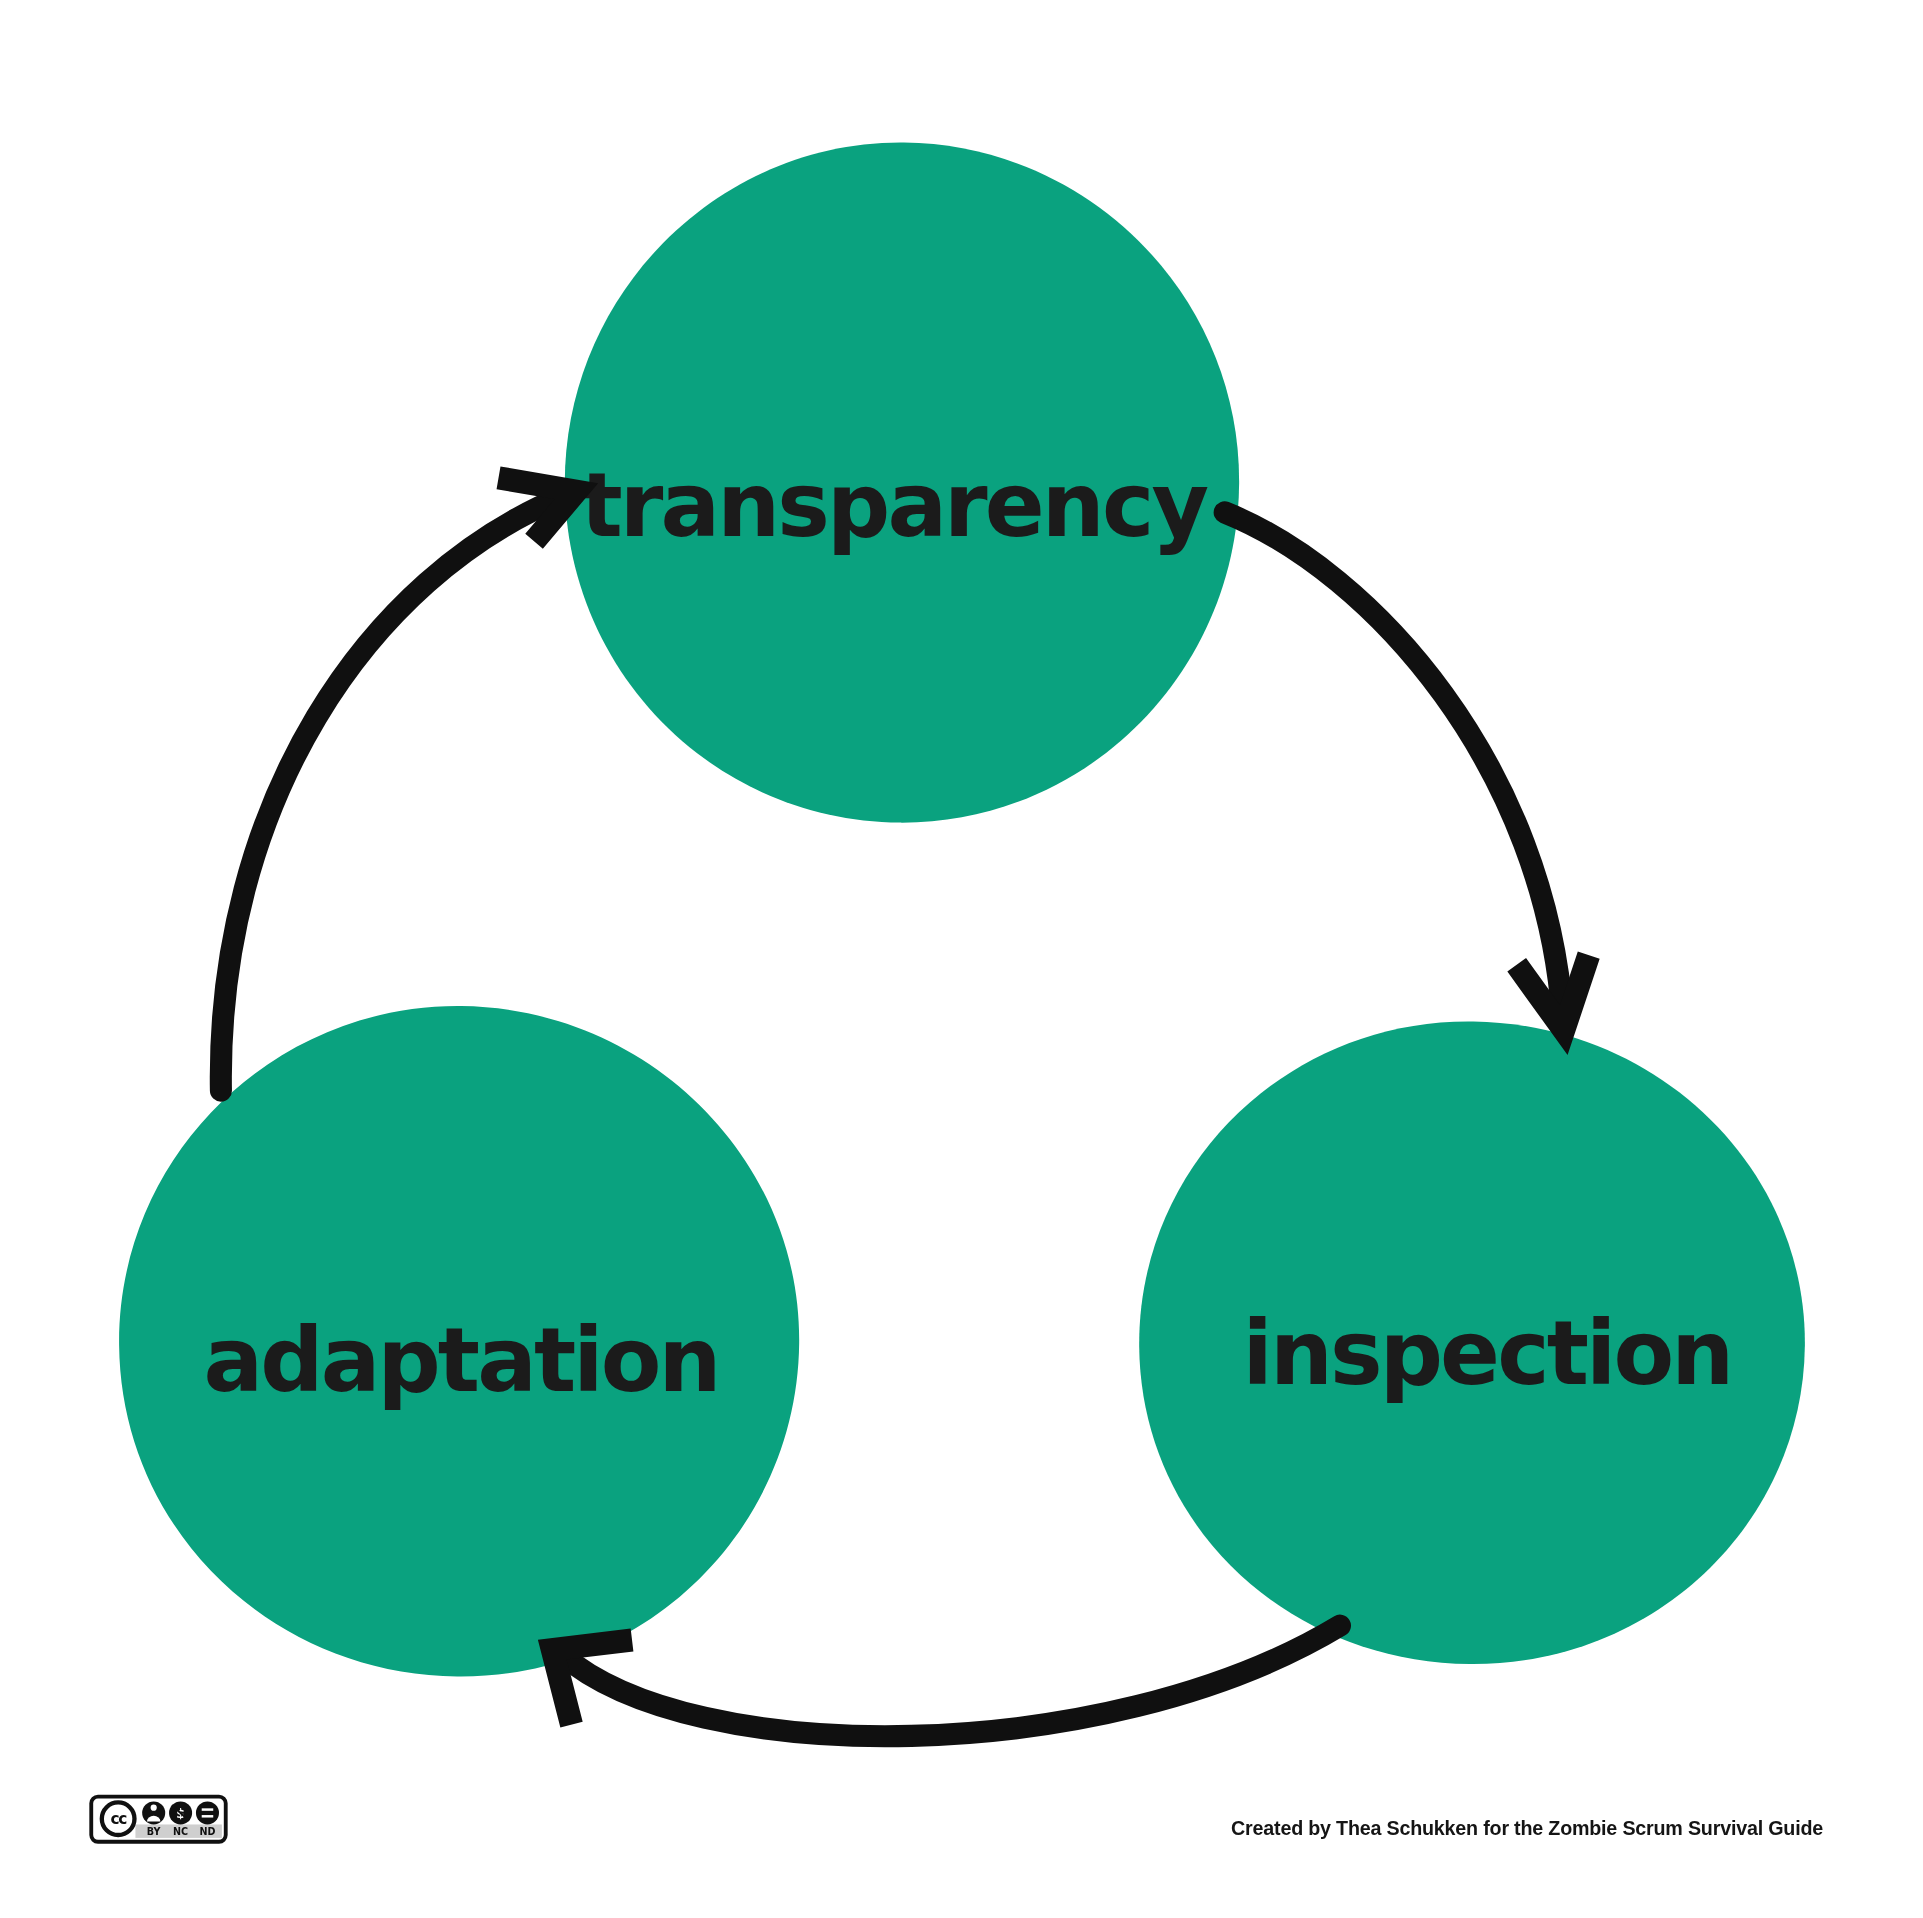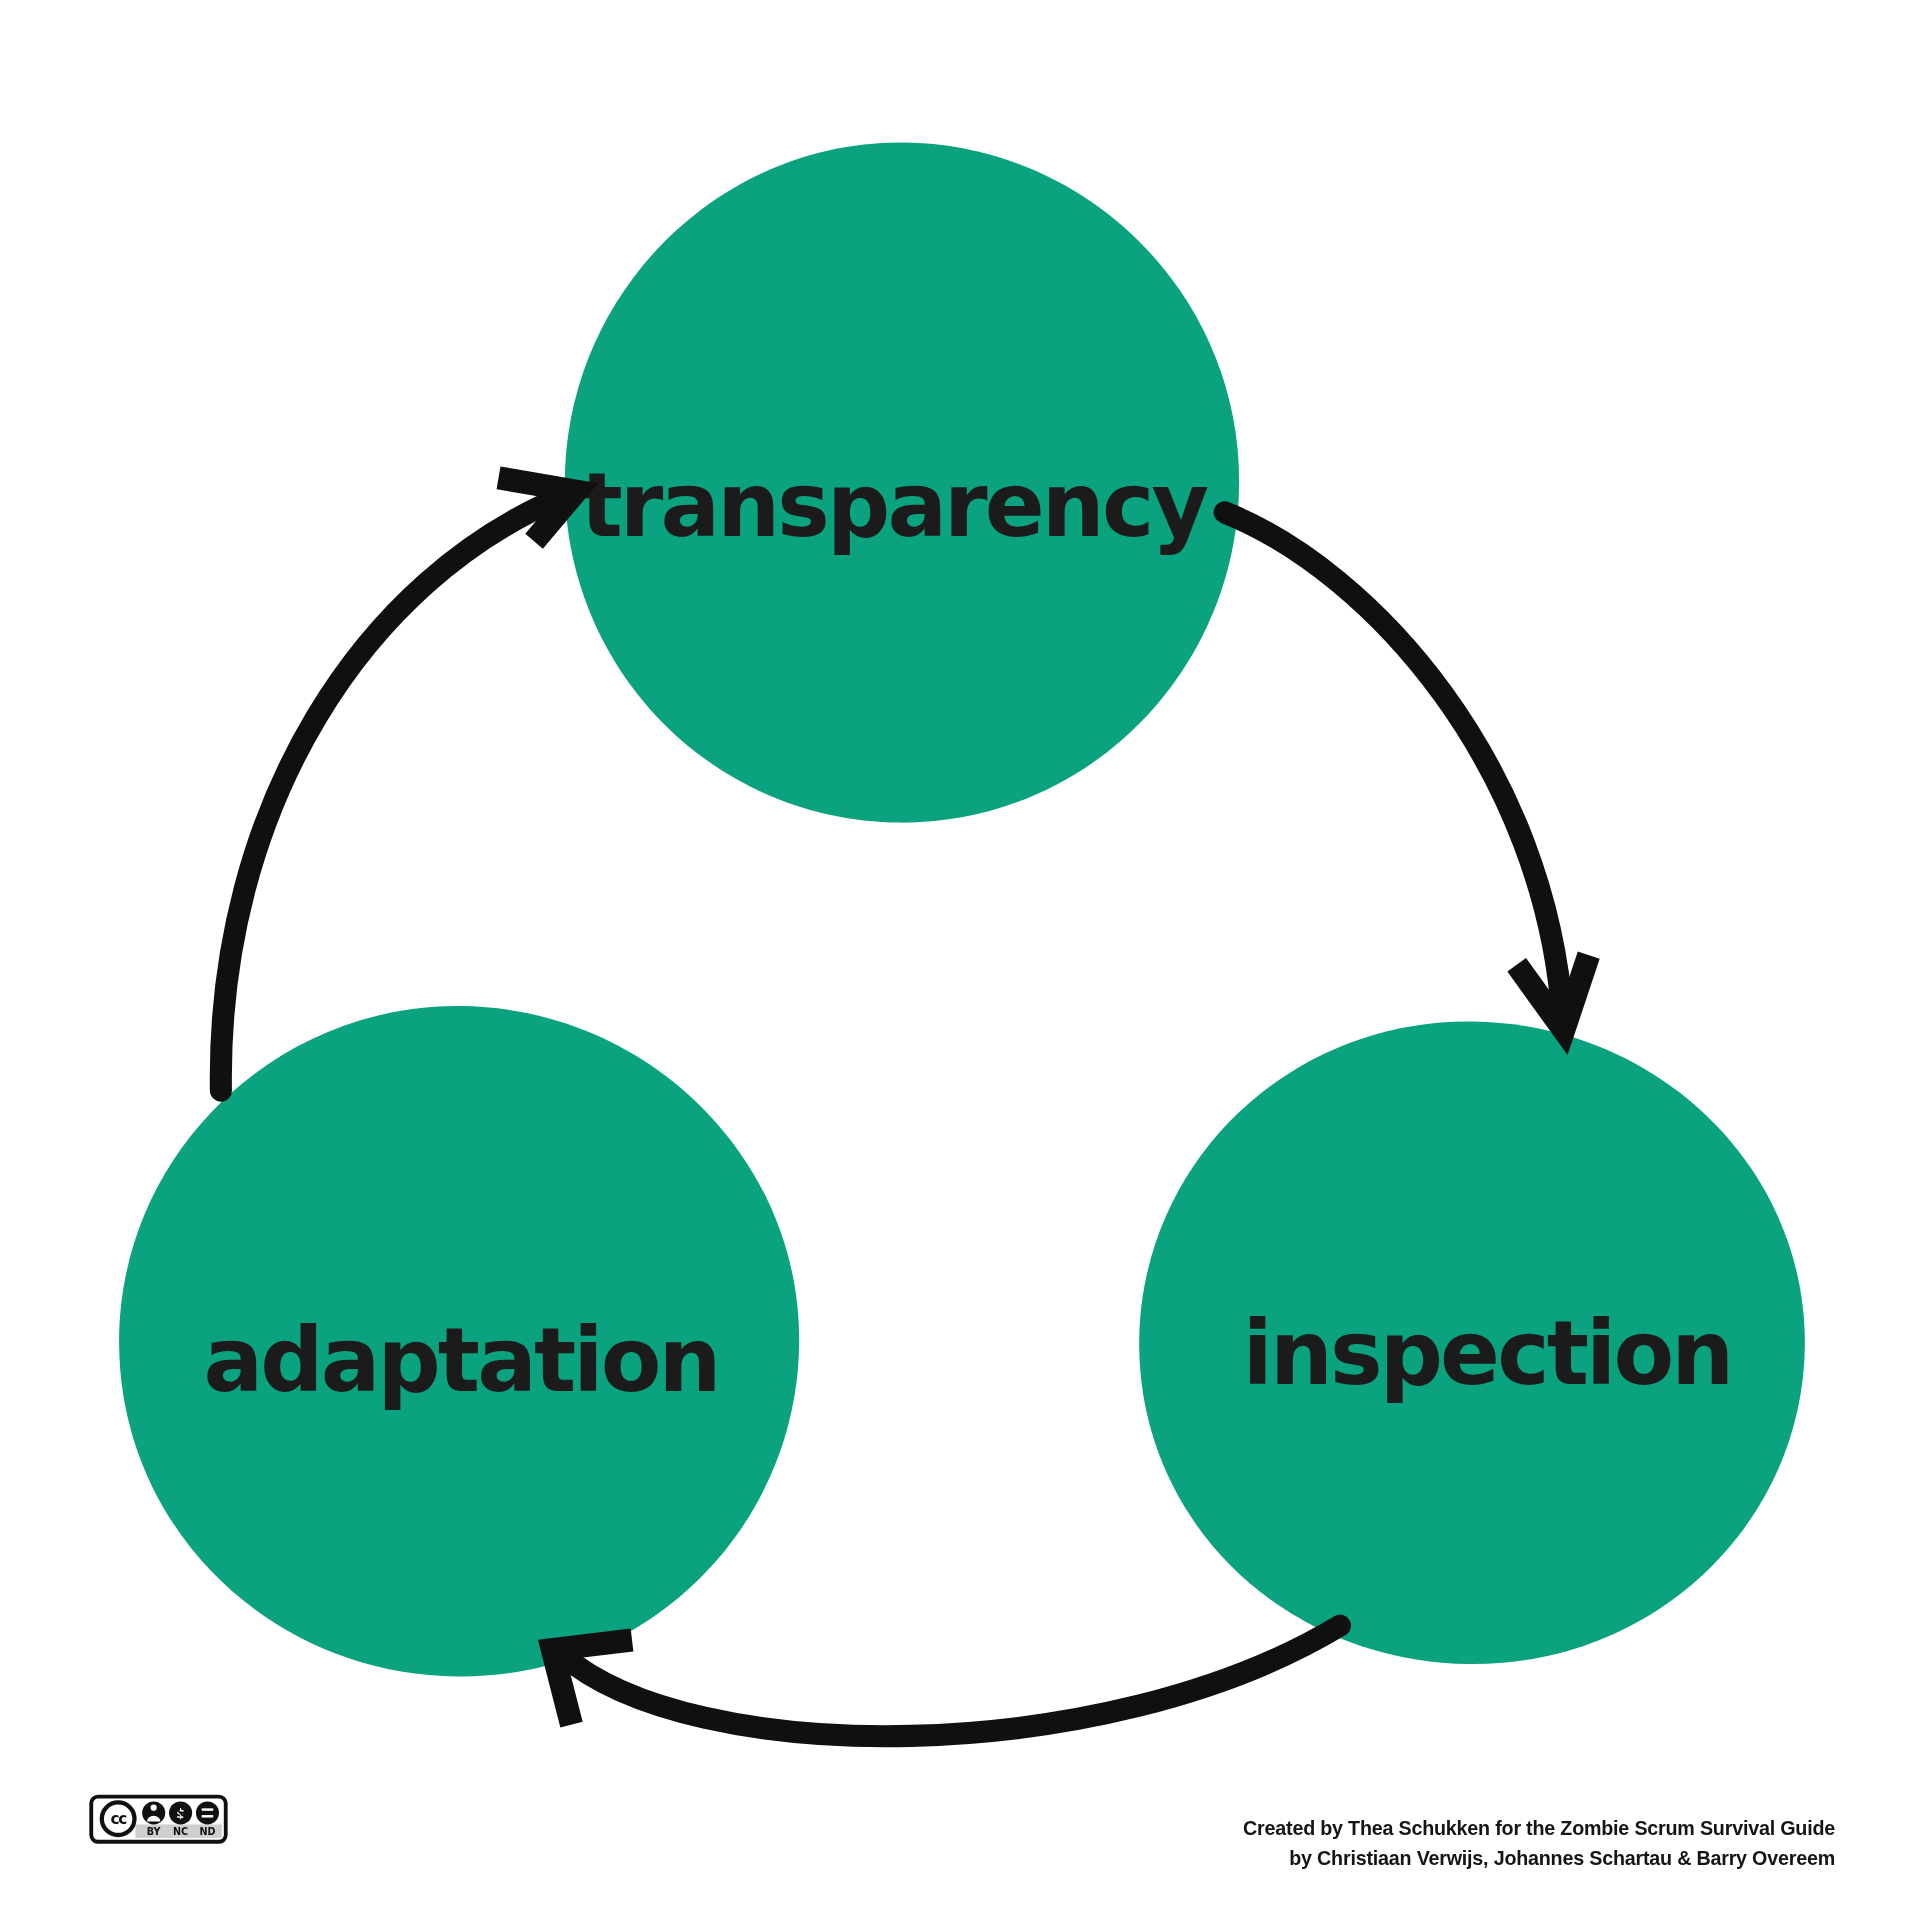--- a/index.html
+++ b/index.html
@@ -36,22 +36,22 @@
   .badge-cc-text{
     fill:var(--ink);font-weight:bold;font-size:16px;letter-spacing:-1.5px;text-anchor:middle;
     font-family:"DejaVu Sans",sans-serif;
   }
   .badge-icon-circle{fill:var(--ink);}
   .badge-code{
     fill:var(--ink);font-weight:bold;font-size:10px;text-anchor:middle;
     font-family:"DejaVu Sans",sans-serif;
   }
   .attribution{
-    position:absolute;right:88px;top:1813px;
-    text-align:right;
+    position:absolute;right:100px;top:1813px;
+    text-align:center;
     font-family:"Liberation Sans",sans-serif;
     font-weight:bold;
     font-size:19.7px;
     line-height:30px;
     letter-spacing:-0.2px;
     color:#151515;
     white-space:nowrap;
   }
 </style>
 </head>
@@ -119,15 +119,14 @@
 
       <text class="badge-code" x="160" y="1910">BY</text>
       <text class="badge-code" x="188" y="1910">NC</text>
       <text class="badge-code" x="216" y="1910">ND</text>
     </g>
   </svg>
 </div>
 
 <div class="attribution">
   <div>Created by Thea Schukken for the Zombie Scrum Survival Guide</div>
-  <div>by Christiaan Verwijs, Johannes Schartau &amp; Barry Overeem</div>
 </div>
 
 
 </body></html>

